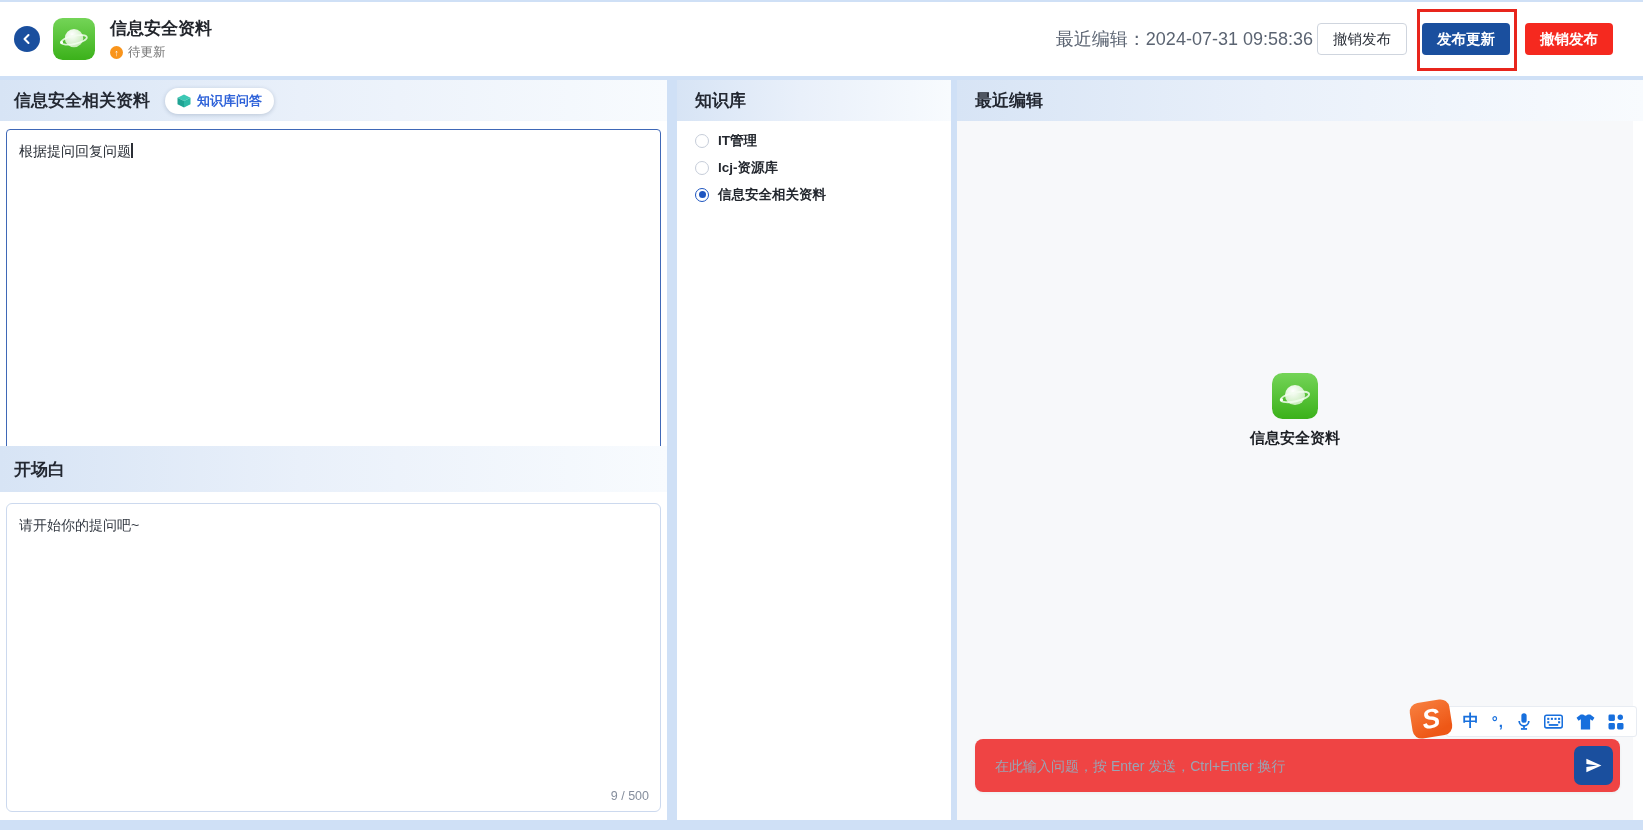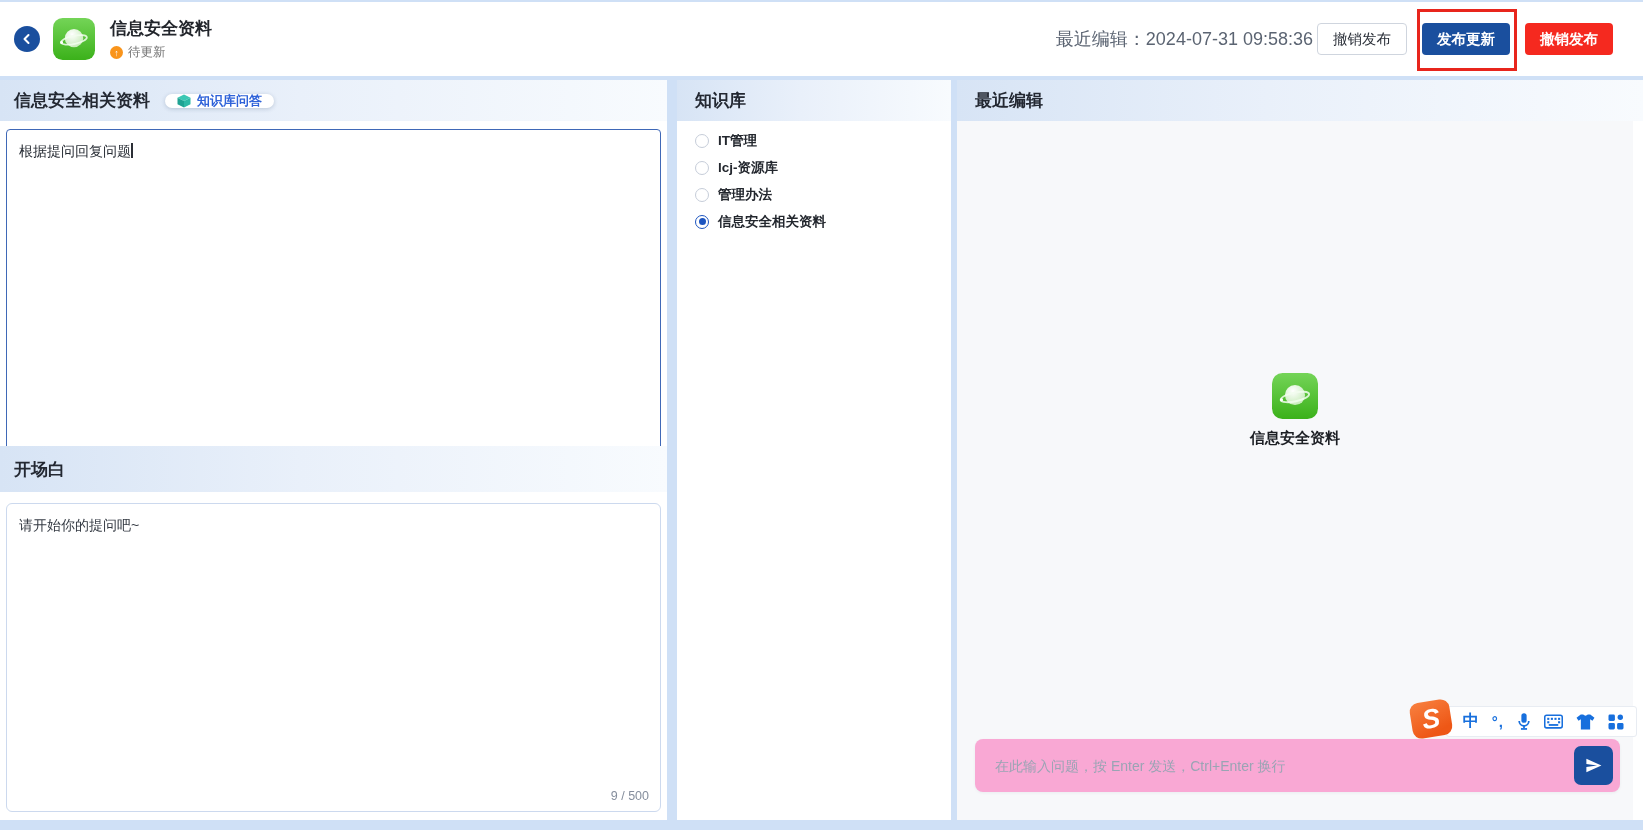--- a/index.html
+++ b/index.html
@@ -54,21 +54,21 @@
   .panel-middle { left:677px; width:274px; }
   .panel-right  { left:957px; right:0; background:#f7f8fa; }
   .band {
     height:41px; display:flex; align-items:center; padding:0 14px;
     background:linear-gradient(90deg,#d7e4f5 0%,#e9f0fa 45%,#f8fbfe 100%);
   }
   .band-title { font-size:17px; font-weight:700; color:#232832; }
 
   
   .badge {
-    margin-left:15px; height:14px; padding:0 12px; border-radius:14px;
+    margin-left:15px; height:26px; padding:0 12px; border-radius:14px;
     background:#fff; box-shadow:0 1px 4px rgba(30,58,95,.22);
     display:flex; align-items:center; gap:6px;
   }
   .badge-text { font-size:13px; font-weight:700; color:#2e62d9; }
   .textarea {
     position:absolute; left:6px; right:6px; background:#fff;
     font-size:14px; color:#262b33; padding:11px 12px; line-height:1.45;
   }
   .ta-prompt { top:49px; height:363px; border:1.5px solid #3f68b7; border-radius:4px; }
   .ta-opening { top:423px; height:309px; border:1px solid #ccd9ee; border-radius:6px; color:#343a43; }
@@ -108,21 +108,21 @@
   }
   .ime-box {
     height:31px; background:#fff; border-radius:3px; border:1px solid #e8ecf2;
     display:flex; align-items:center; gap:13px; padding:0 12px 0 16px;
   }
   .ime-item { color:#176fdd; display:flex; align-items:center; cursor:pointer; }
   .ime-mode { font-size:16px; font-weight:700; }
   .ime-punct { font-size:15px; font-weight:700; letter-spacing:1px; }
   .chat-row {
     position:absolute; left:18px; right:23px; top:659px; height:53px;
-    background:#f9a8d4; border-radius:8px; box-shadow:0 1px 3px rgba(40,60,90,.06);
+    background:#ef4444; border-radius:8px; box-shadow:0 1px 3px rgba(40,60,90,.06);
     display:flex; align-items:center;
   }
   .chat-input {
     flex:1; border:none; outline:none; background:transparent;
     font-size:14px; color:#30353d; padding:0 10px 0 20px;
     font-family:"Liberation Sans","DejaVu Sans",sans-serif;
   }
   .chat-input::placeholder { color:#9aa4b4; }
   .send-btn {
     width:39px; height:39px; border-radius:7px; background:#1a4f9e;
@@ -211,24 +211,20 @@
     <div class="radio-list">
       <div class="radio-row">
         <span class="radio"></span>
         <span class="radio-label">IT管理</span>
       </div>
       <div class="radio-row">
         <span class="radio"></span>
         <span class="radio-label">lcj-资源库</span>
       </div>
       <div class="radio-row">
-        <span class="radio"></span>
-        <span class="radio-label">管理办法</span>
-      </div>
-      <div class="radio-row">
         <span class="radio on"></span>
         <span class="radio-label">信息安全相关资料</span>
       </div>
     </div>
   </div>
 
   <div class="panel panel-right">
     <div class="band band-mid">
       <span class="band-title">最近编辑</span>
     </div>

